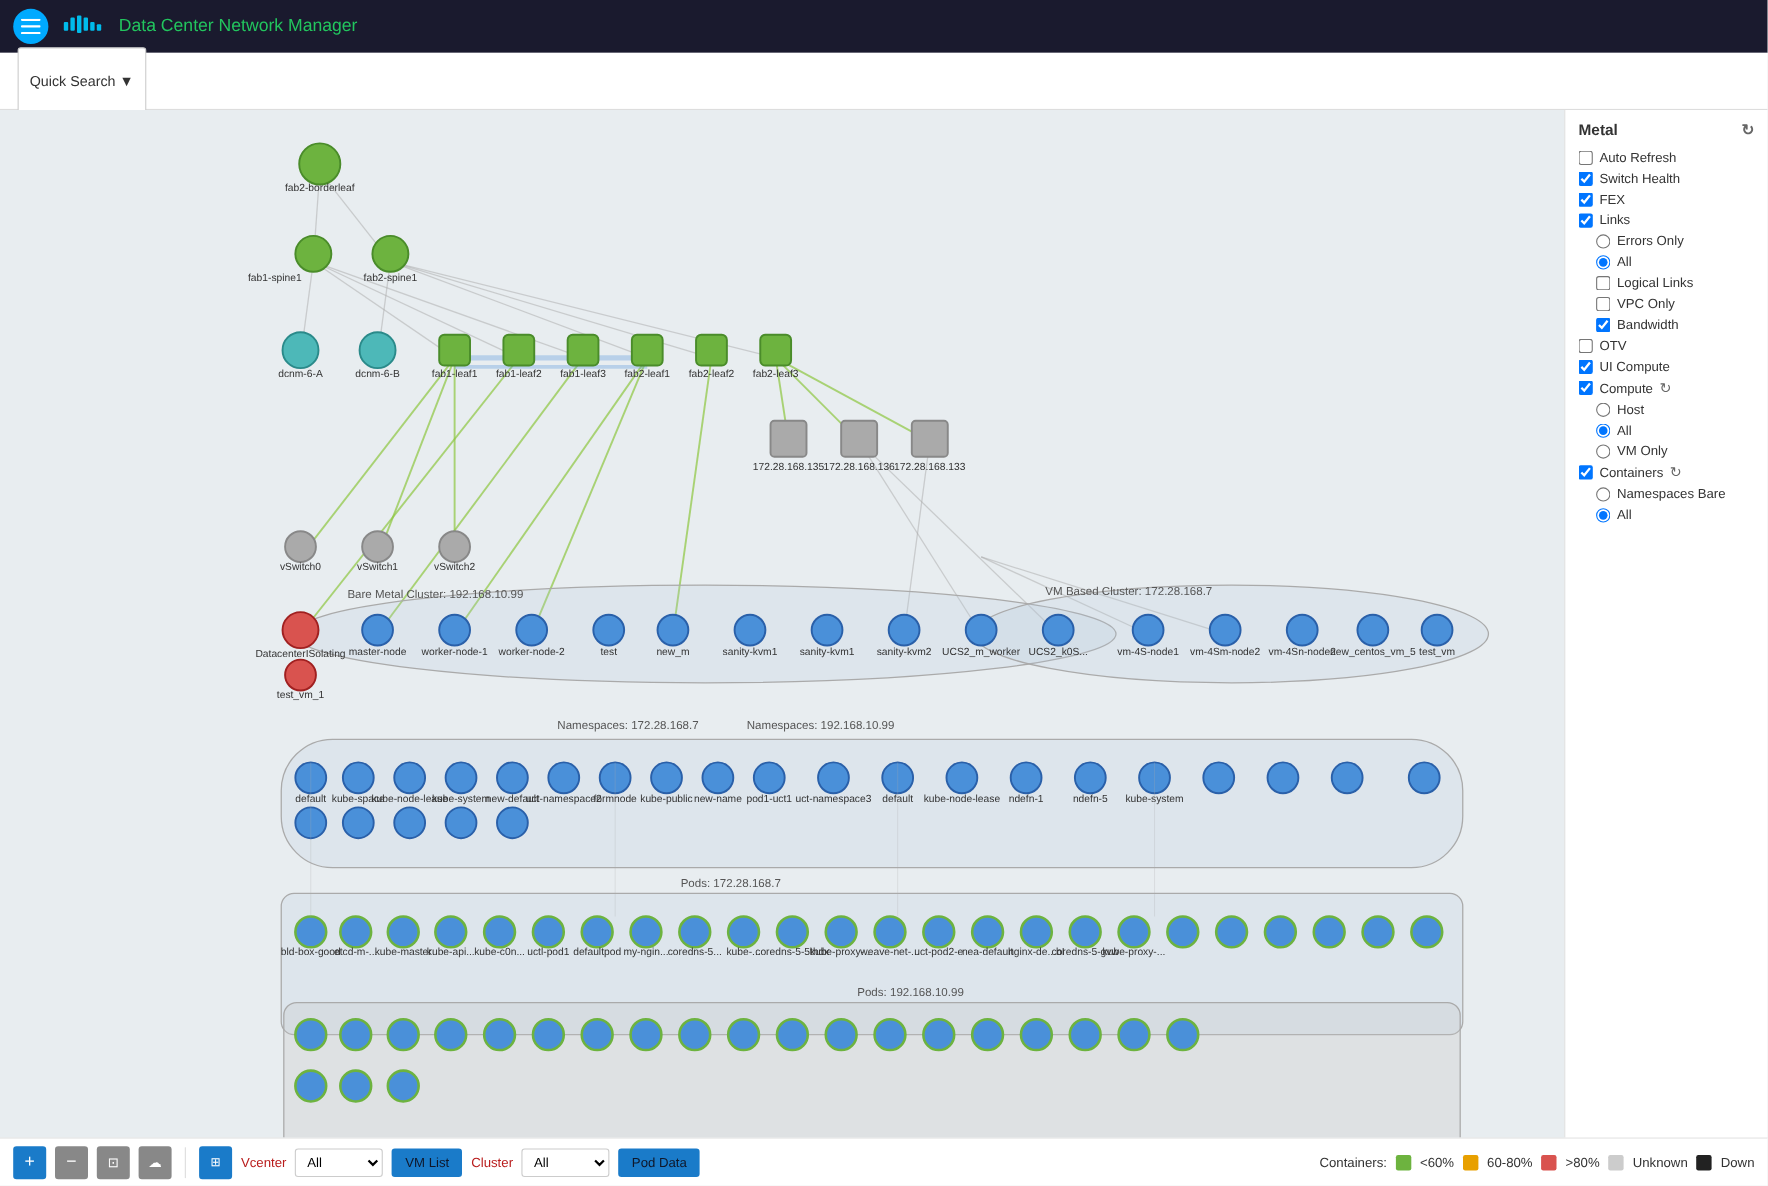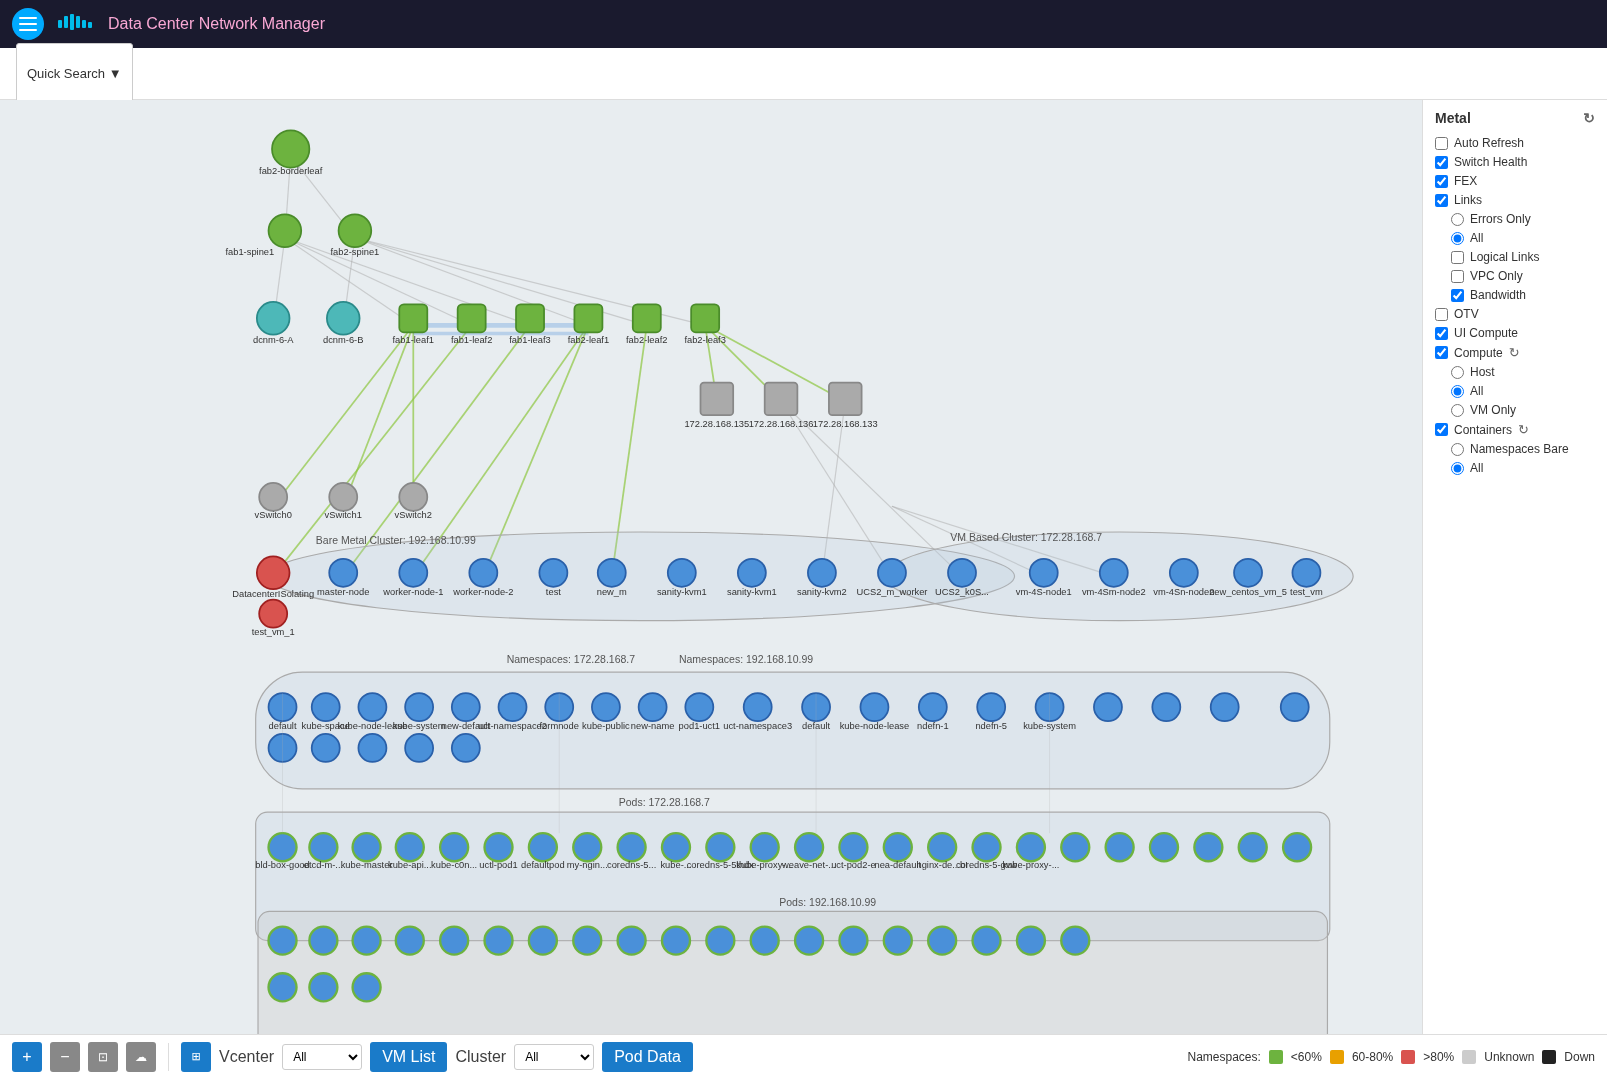--- a/index.html
+++ b/index.html
@@ -10,21 +10,21 @@
       display: flex; align-items: center;
       background: #1a1a2e; color: white;
       height: 48px; padding: 0 12px; gap: 12px;
     }
     .navbar-hamburger {
       width: 32px; height: 32px; border-radius: 50%;
       background: #00aaff; display: flex; align-items: center; justify-content: center;
       cursor: pointer; flex-shrink: 0;
     }
     .navbar-logo { display: flex; align-items: center; gap: 6px; }
-    .navbar-title { font-size: 16px; font-weight: 400; color: #f9a8d4; flex: 1; }
+    .navbar-title { font-size: 16px; font-weight: 400; color: #22c55e; flex: 1; }
     .navbar-right { display: flex; align-items: center; gap: 16px; }
     .scope-label { font-size: 12px; color: #ccc; }
     .scope-select {
       background: white; color: #333; border: 1px solid #ccc;
       padding: 4px 8px; border-radius: 3px; font-size: 12px; cursor: pointer;
       display: flex; align-items: center; gap: 4px; min-width: 120px;
     }
     .navbar-icon { font-size: 18px; color: #ccc; cursor: pointer; }
     .navbar-warning {
       background: #e8a000; padding: 4px 6px; border-radius: 3px; display: flex; align-items: center;
@@ -99,28 +99,28 @@
       height: 44px; padding: 0 12px; gap: 8px;
     }
     .bottom-btn {
       width: 30px; height: 30px; border-radius: 3px;
       display: flex; align-items: center; justify-content: center;
       cursor: pointer; font-size: 16px; color: white;
     }
     .btn-blue { background: #1a7bc9; }
     .btn-gray { background: #888; }
     .bottom-separator { width: 1px; height: 28px; background: #ddd; margin: 0 4px; }
-    .vcenter-label { font-size: 16px; color: #404040; }
+    .vcenter-label { font-size: 12px; color: #b91c1c; }
     .vcenter-select {
       border: 1px solid #ccc; border-radius: 3px; padding: 4px 6px;
       font-size: 12px; background: white; cursor: pointer; min-width: 80px;
     }
     .bottom-action-btn {
-      background: #1a7bc9; color: #ffffff; border: none; border-radius: 3px;
-      padding: 6px 12px; cursor: pointer; font-size: 16px;
+      background: #1a7bc9; color: #0f172a; border: none; border-radius: 3px;
+      padding: 6px 12px; cursor: pointer; font-size: 12px;
     }
     .utilization-area {
       margin-left: auto; display: flex; align-items: center; gap: 8px; font-size: 12px; color: #333;
     }
     .util-dot { width: 14px; height: 14px; border-radius: 2px; display: inline-block; }
 
     
     .node-green { fill: #6db33f; stroke: #4a8c2a; stroke-width: 1.5; }
     .node-teal { fill: #4db8b8; stroke: #2a8a8a; stroke-width: 1.5; }
     .node-blue { fill: #4a90d9; stroke: #2a60a9; stroke-width: 1.5; }
@@ -600,21 +600,21 @@
   <button class="bottom-action-btn">VM List</button>
 
   <span class="vcenter-label">Cluster</span>
   <select class="vcenter-select">
     <option>All</option>
   </select>
 
   <button class="bottom-action-btn">Pod Data</button>
 
   <div class="utilization-area">
-    <span>Namespaces:</span>
+    <span>Containers:</span>
     <span class="util-dot" style="background:#6db33f;"></span>
     <span>&lt;60%</span>
     <span class="util-dot" style="background:#e8a000;"></span>
     <span>60-80%</span>
     <span class="util-dot" style="background:#d9534f;"></span>
     <span>&gt;80%</span>
     <span class="util-dot" style="background:#cccccc;"></span>
     <span>Unknown</span>
     <span class="util-dot" style="background:#222222;"></span>
     <span>Down</span>

